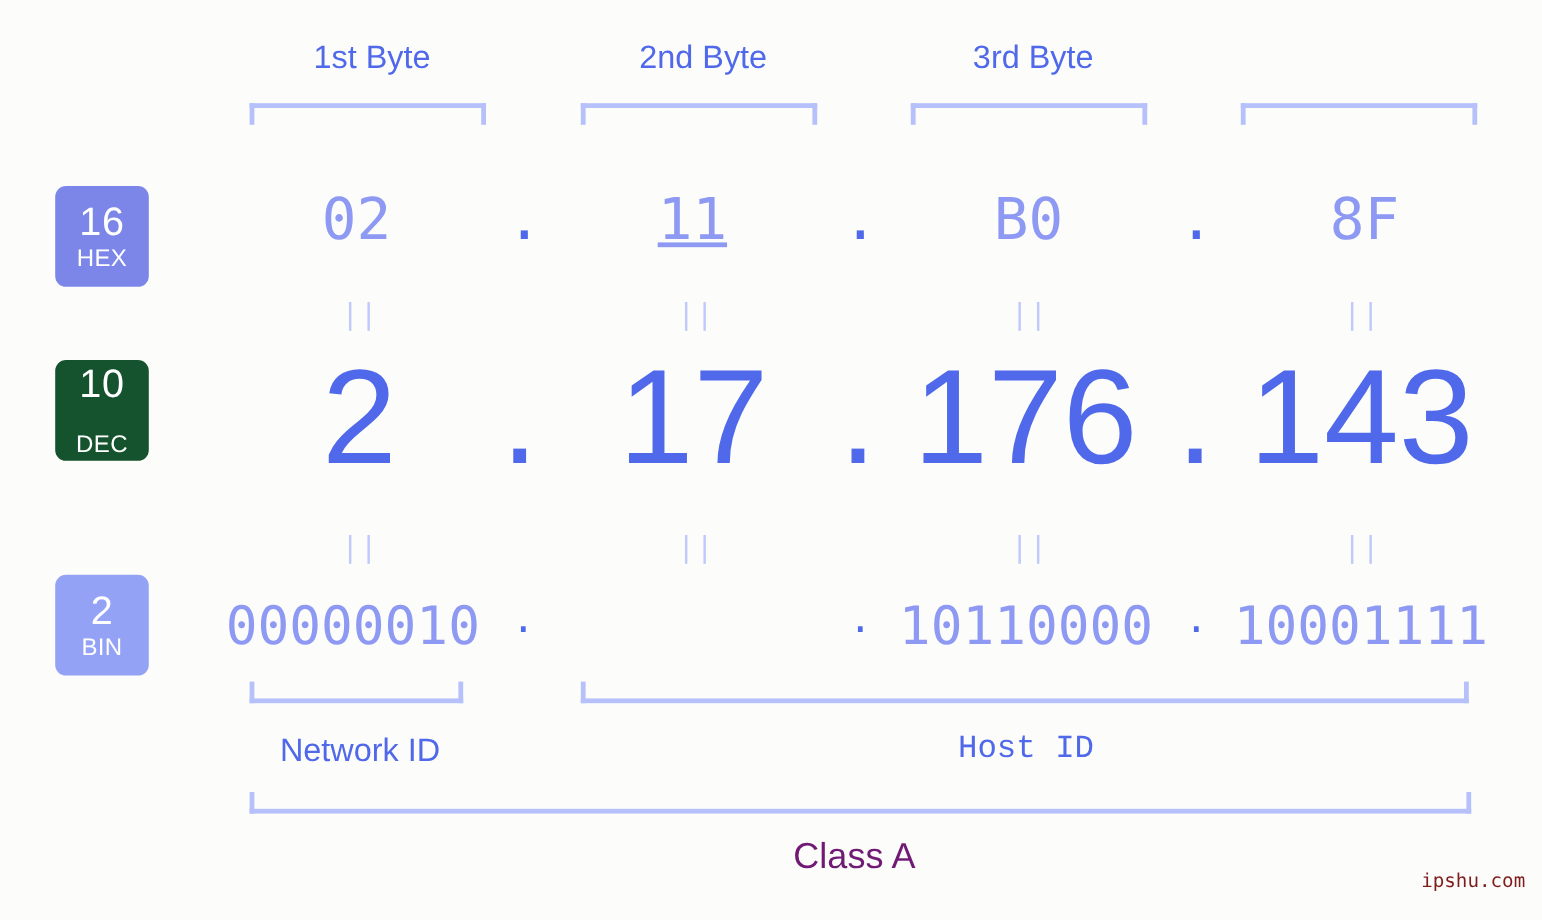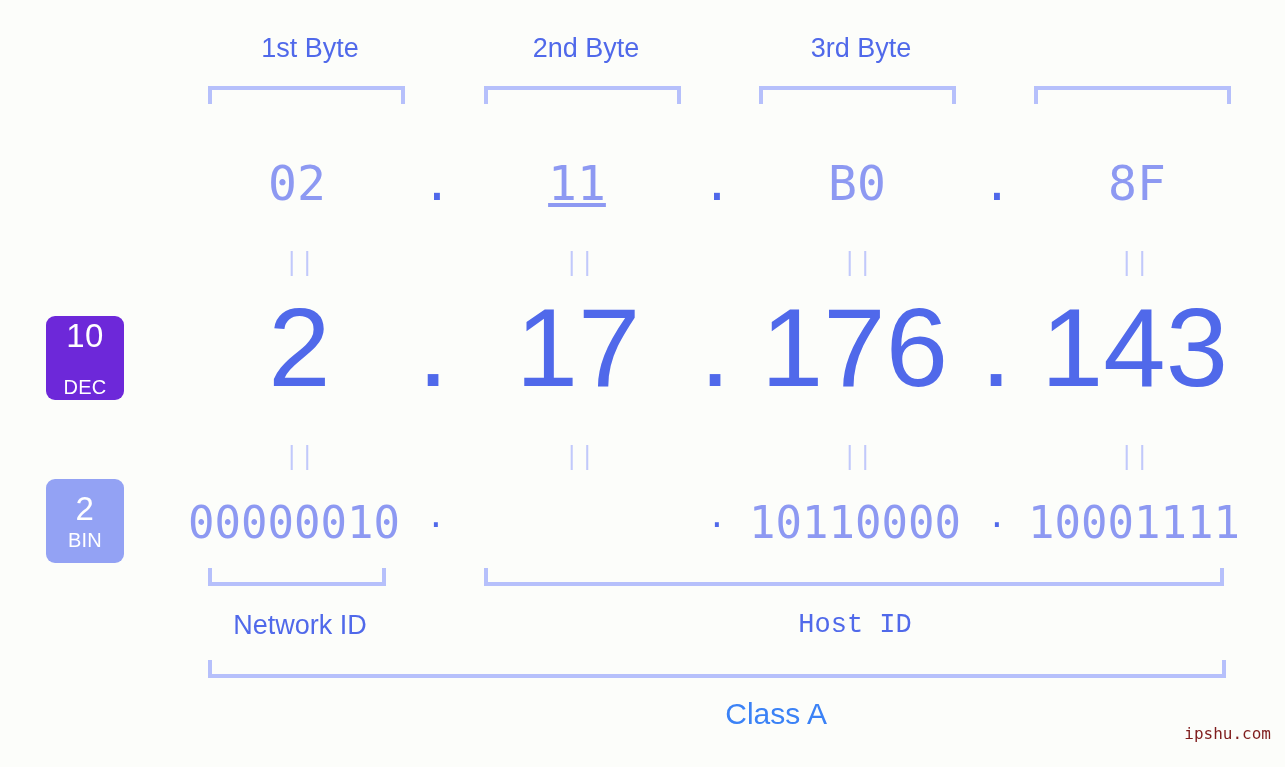--- a/index.html
+++ b/index.html
@@ -163,23 +163,23 @@
   .id-label {
     position: absolute;
     text-align: center;
     font-size: 27px;
     color: #5069ea;
     white-space: nowrap;
   }
 
   .class-label {
     position: absolute;
-    text-align: right;
+    text-align: center;
     font-size: 30px;
-    color: #3b82f6;
+    color: #701a75;
     white-space: nowrap;
   }
 
   .watermark {
     position: absolute;
     right: 14px;
     bottom: 24px;
     font-family: "DejaVu Sans Mono", monospace;
     font-size: 16px;
     color: #7f1d1d;
@@ -194,35 +194,39 @@
 
   <div class="byte-title" style="left:190px;">1st Byte</div>
   <div class="byte-title" style="left:466px;">2nd Byte</div>
   <div class="byte-title" style="left:741px;">3rd Byte</div>
 
   <div class="top-bracket" style="left:208px; width:197px;"></div>
   <div class="top-bracket" style="left:484px; width:197px;"></div>
   <div class="top-bracket" style="left:759px; width:197px;"></div>
   <div class="top-bracket" style="left:1034px; width:197px;"></div>
 
+  <div class="badge" style="top:155px; background:#7b86e8;">
+    <span class="num">16</span>
+    <span class="sub">HEX</span>
+  </div>
 
   <div class="hex-val" style="left:177px;">02</div>
   <div class="hex-dot" style="left:417px;">.</div>
   <div class="hex-val" style="left:457px;text-decoration:underline;">11</div>
   <div class="hex-dot" style="left:697px;">.</div>
   <div class="hex-val" style="left:737px;">B0</div>
   <div class="hex-dot" style="left:977px;">.</div>
   <div class="hex-val" style="left:1017px;">8F</div>
 
   <div class="eqmark" style="top:248px; left:270px;">||</div>
   <div class="eqmark" style="top:248px; left:550px;">||</div>
   <div class="eqmark" style="top:248px; left:828px;">||</div>
   <div class="eqmark" style="top:248px; left:1105px;">||</div>
 
-  <div class="badge" style="top:316px; background:#6d28d9;gap:20px;">
+  <div class="badge" style="top:300px; background:#14532d;gap:20px;">
     <span class="num">10</span>
     <span class="sub">DEC</span>
   </div>
 
   <div class="dec-val" style="left:252px; width:95px;">2</div>
   <div class="dec-dot" style="left:390px; width:86px;">.</div>
   <div class="dec-val" style="left:492px; width:172px;">17</div>
   <div class="dec-dot" style="left:672px; width:86px;">.</div>
   <div class="dec-val" style="left:752px; width:205px;">176</div>
   <div class="dec-dot" style="left:953px; width:86px;">.</div>

